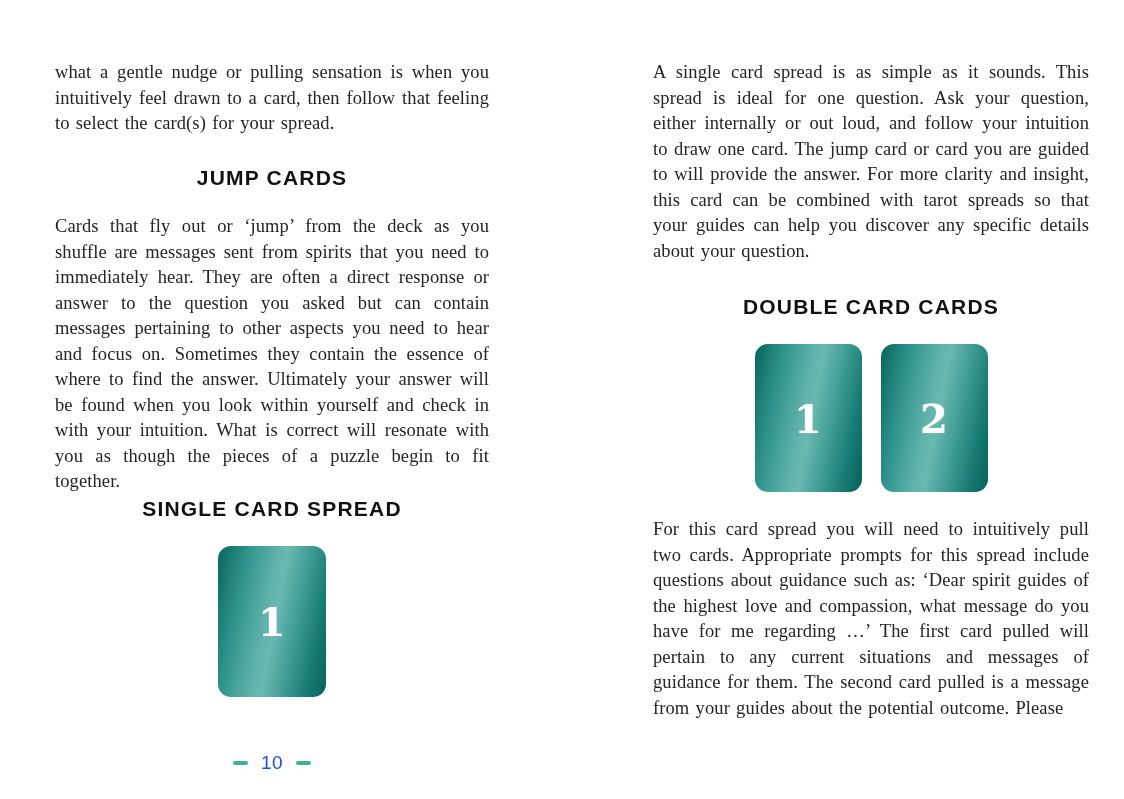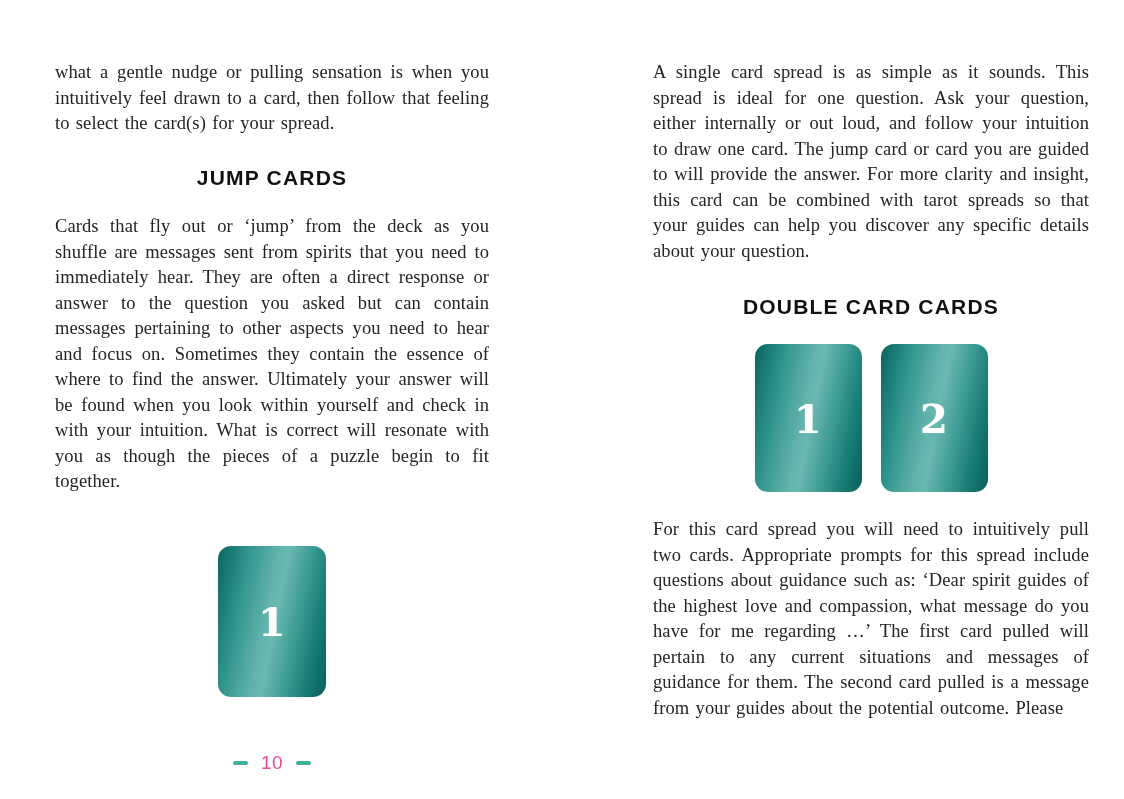--- a/index.html
+++ b/index.html
@@ -90,21 +90,21 @@
     display: flex;
     align-items: center;
     justify-content: center;
     gap: 13px;
   }
 
   .page-num {
     font-family: "Liberation Sans", sans-serif;
     font-size: 19px;
     font-weight: 500;
-    color: #ec4899;
+    color: #1d4ed8;
     letter-spacing: 0.5px;
   }
 
   .dash {
     display: inline-block;
     width: 15px;
     height: 3.5px;
     border-radius: 2px;
     background: #3fae9c;
   }
@@ -115,20 +115,21 @@
 <div class="spread">
 
   <div class="page-col" style="left:0; width:562px;">
 
     <p class="body-text" style="left:55px; top:60px; width:434px;">what a gentle nudge or pulling sensation is when you intuitively feel drawn to a card, then follow that feeling to select the card(s) for your spread.</p>
 
     <h2 class="heading" style="left:55px; top:166px; width:434px;">JUMP CARDS</h2>
 
     <p class="body-text" style="left:55px; top:214px; width:434px;">Cards that fly out or ‘jump’ from the deck as you shuffle are messages sent from spirits that you need to immediately hear. They are often a direct response or answer to the question you asked but can contain messages pertaining to other aspects you need to hear and focus on. Sometimes they contain the essence of where to find the answer. Ultimately your answer will be found when you look within yourself and check in with your intuition. What is correct will resonate with you as though the pieces of a puzzle begin to fit together.</p>
 
+    <h2 class="heading" style="left:55px; top:497px; width:434px;">SINGLE CARD SPREAD</h2>
 
     <div class="single-card-wrap">
       <div class="tarot-card">
         <span class="card-number">1</span>
       </div>
     </div>
 
     <div class="page-footer" style="left:55px; width:434px;">
       <span class="dash"></span>
       <span class="page-num">10</span>

